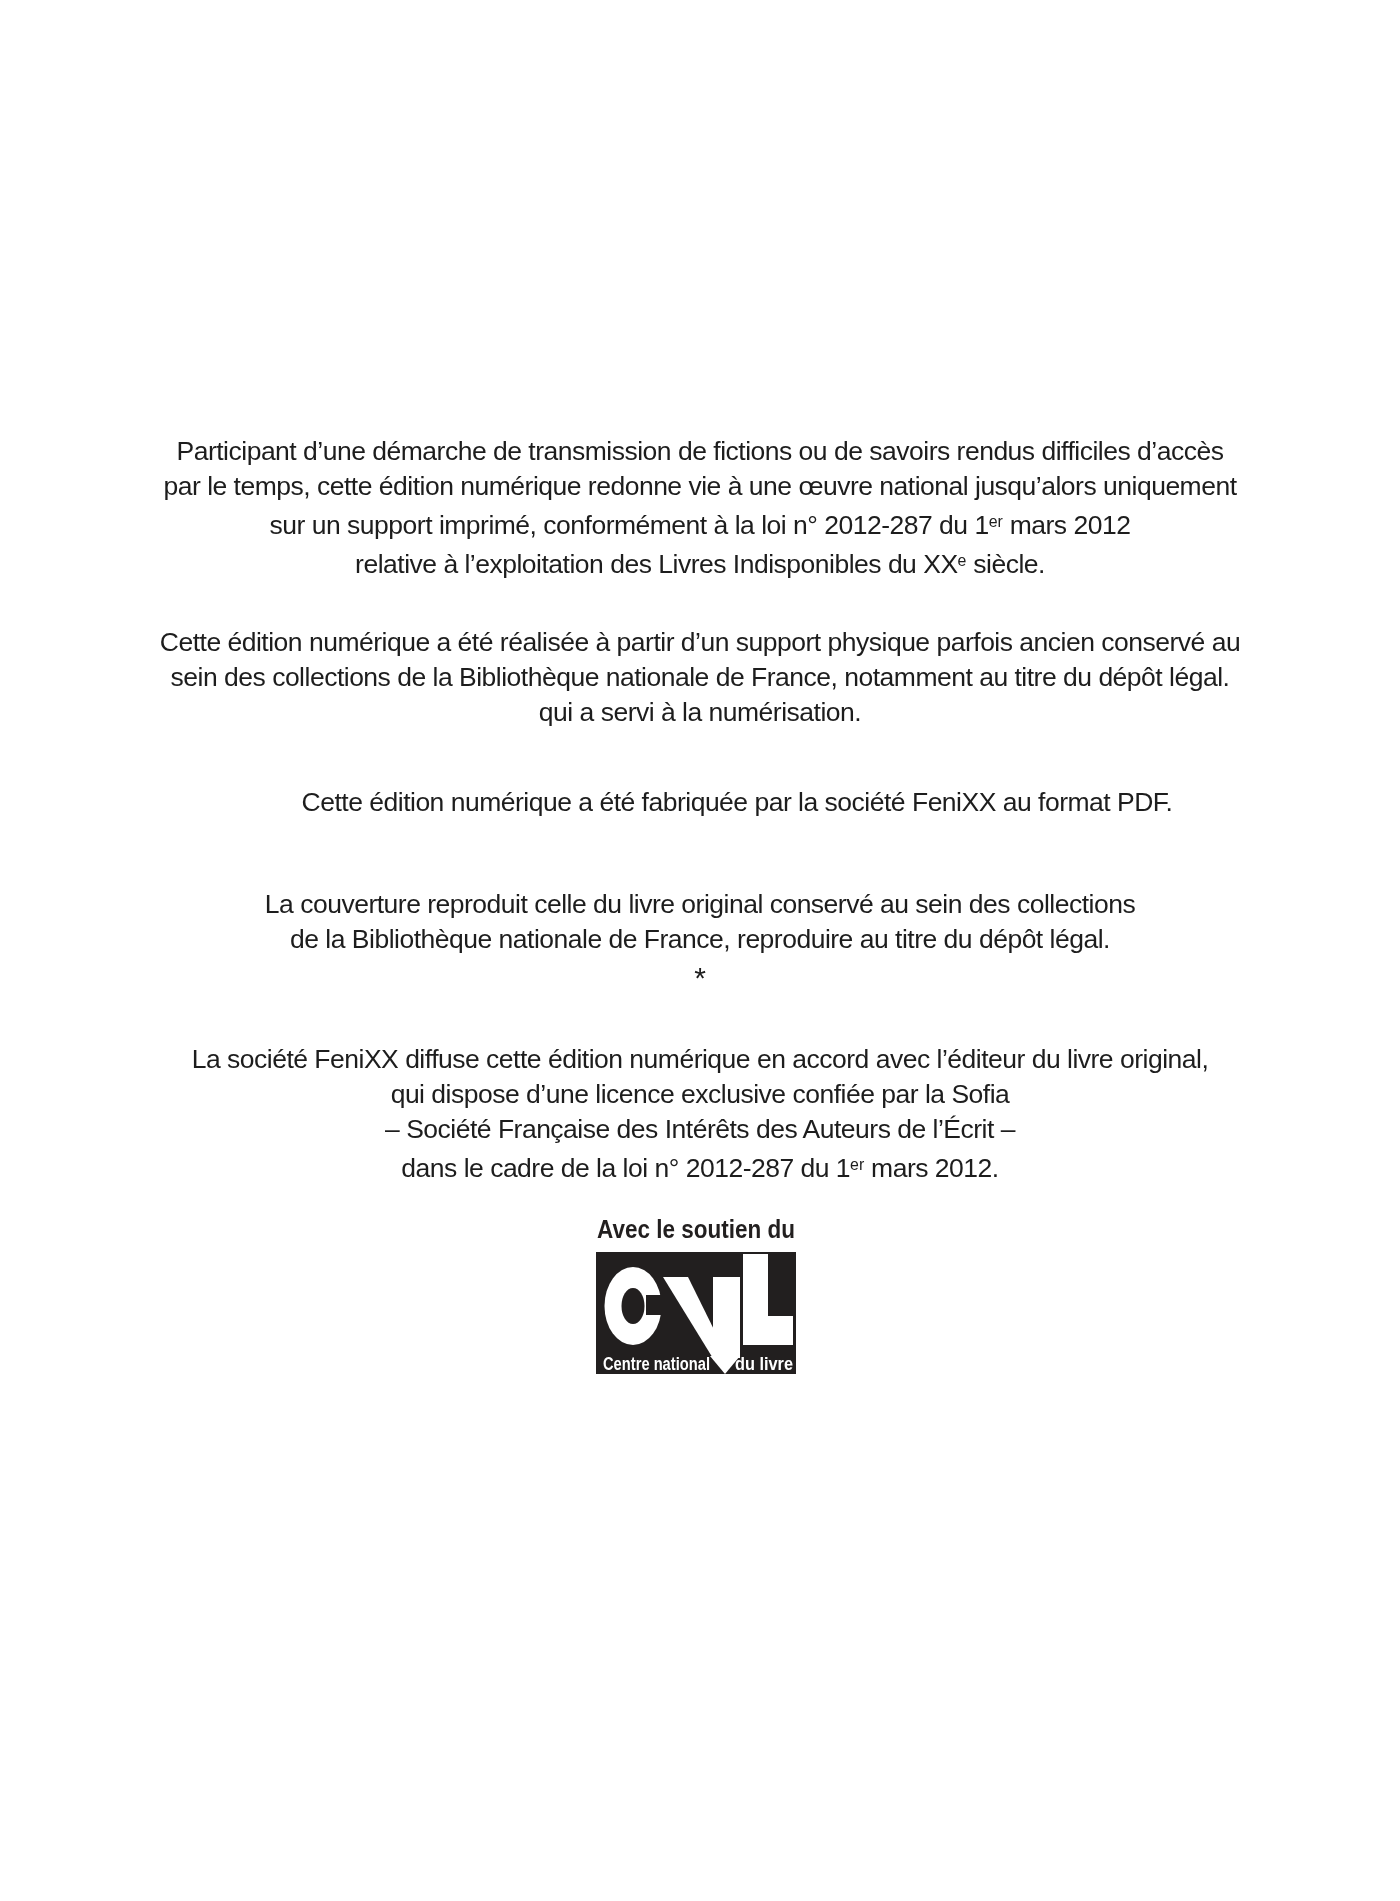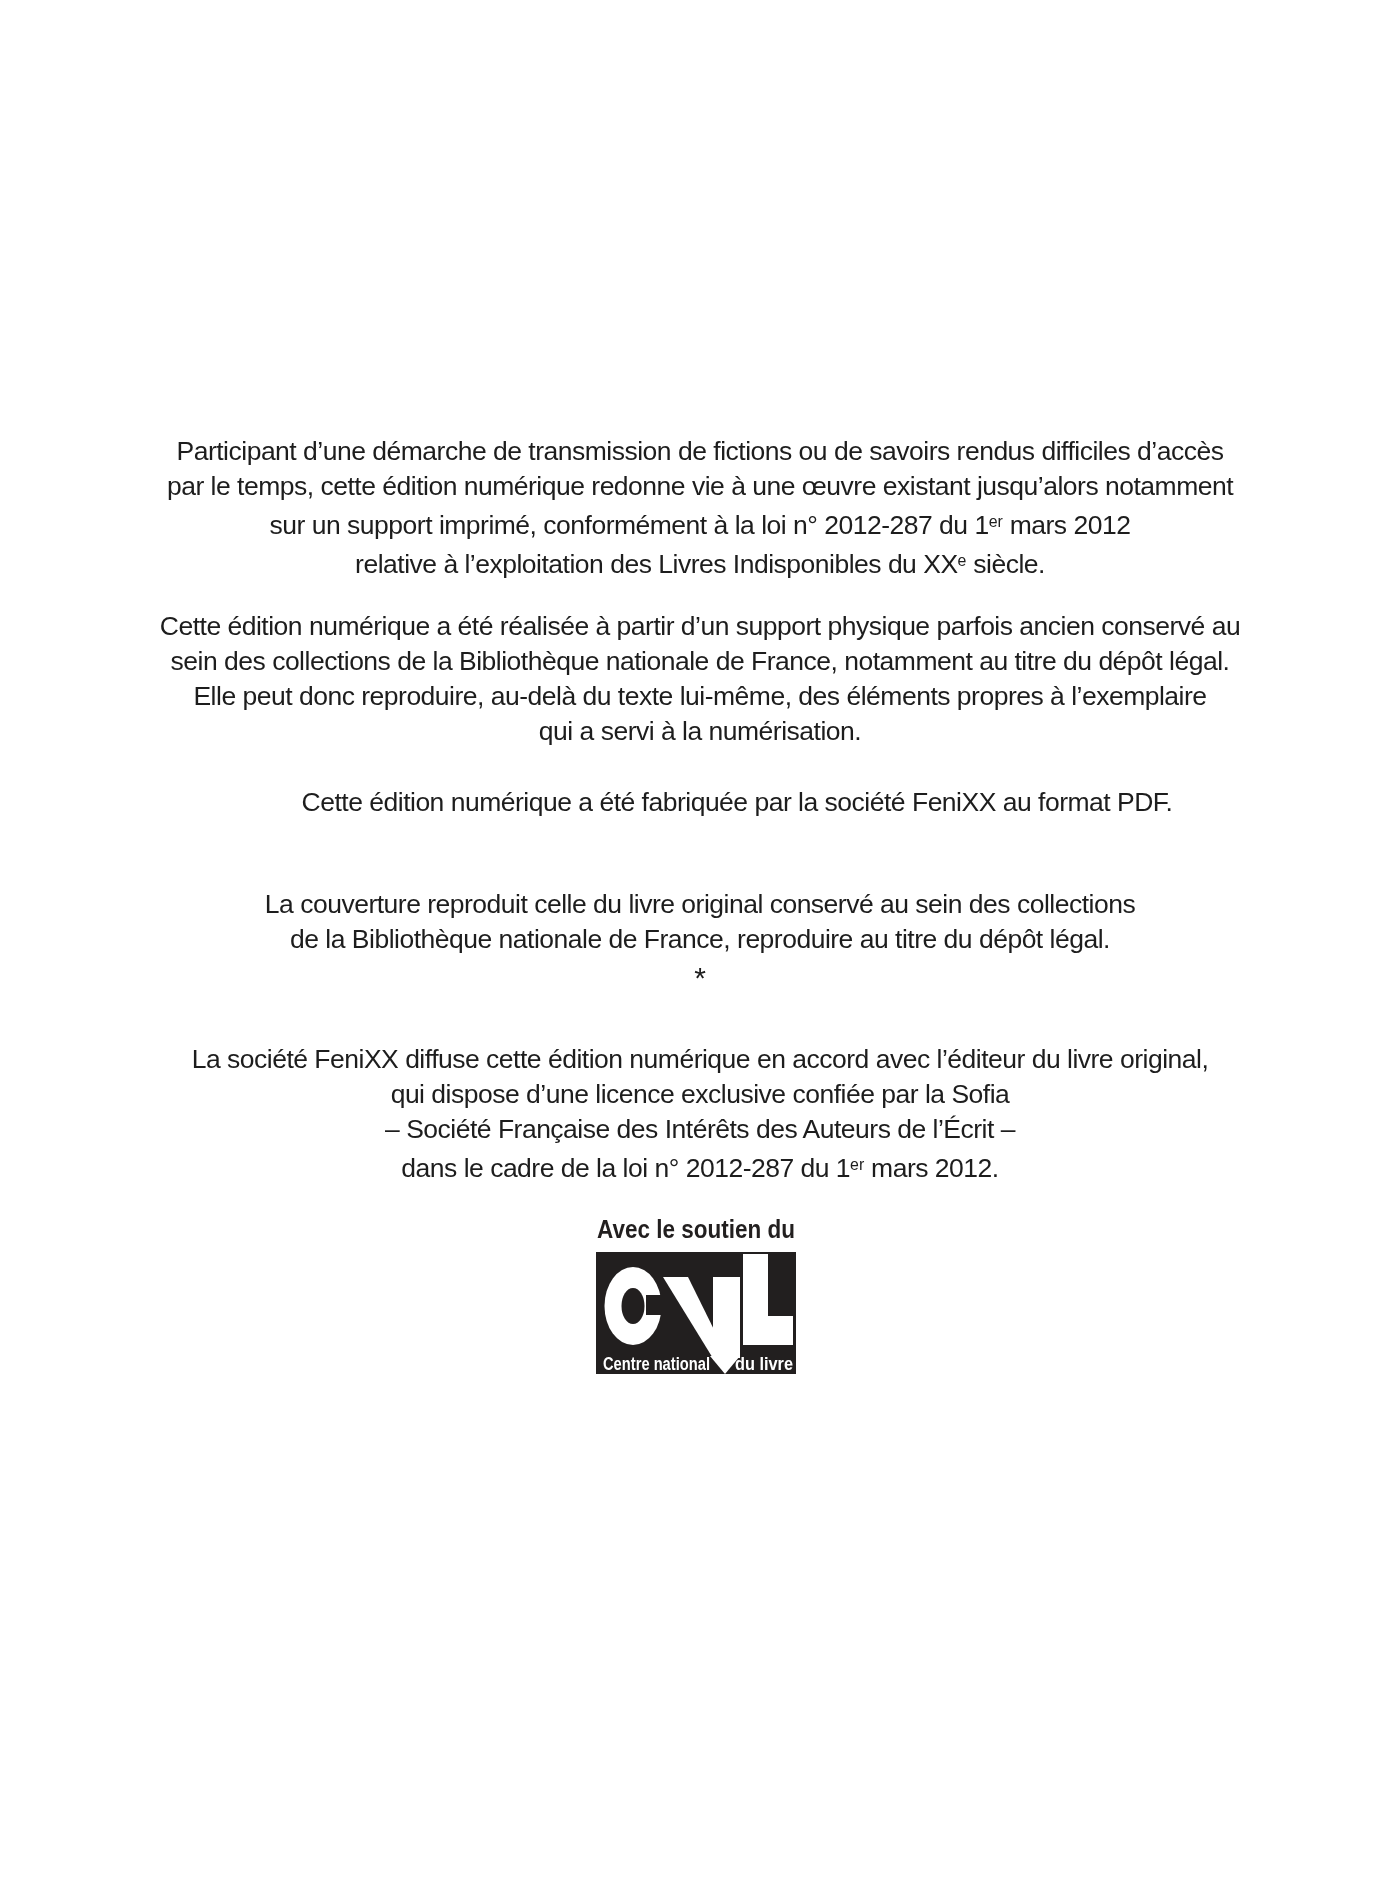--- a/index.html
+++ b/index.html
@@ -26,21 +26,21 @@
     line-height: 35px;
     letter-spacing: -0.5px;
   }
   .line { white-space: nowrap; }
   sup.sup {
     font-size: 0.6em;
     vertical-align: 0.45em;
     letter-spacing: 0;
   }
   #p1 { top: 434px; }
-  #p2 { top: 609px; }
+  #p2 { top: 625px; }
   #p3 { top: 785px; padding-left: 37px; }
   #p4 { top: 887px; }
   #separator { top: 964px; font-size: 30px; line-height: 28px; letter-spacing: 0; }
   #p5 { top: 1042px; }
   .logo-block {
     position: absolute;
     top: 1216px;
     left: 594px;
     width: 204px;
     height: 160px;
@@ -51,29 +51,28 @@
     font-weight: bold;
   }
 </style>
 </head>
 <body>
 
 <div class="page">
 
   <section class="para" id="p1">
     <div class="line">Participant d’une démarche de transmission de fictions ou de savoirs rendus difficiles d’accès</div>
-    <div class="line">par le temps, cette édition numérique redonne vie à une œuvre existant jusqu’alors notamment</div>
+    <div class="line">par le temps, cette édition numérique redonne vie à une œuvre national jusqu’alors uniquement</div>
     <div class="line"><span>sur un support imprimé, conformément à la loi n° 2012-287 du 1</span><sup class="sup">er</sup><span> mars 2012</span></div>
     <div class="line"><span>relative à l’exploitation des Livres Indisponibles du XX</span><sup class="sup">e</sup><span> siècle.</span></div>
   </section>
 
   <section class="para" id="p2">
     <div class="line">Cette édition numérique a été réalisée à partir d’un support physique parfois ancien conservé au</div>
     <div class="line">sein des collections de la Bibliothèque nationale de France, notamment au titre du dépôt légal.</div>
-    <div class="line">Elle peut donc reproduire, au-delà du texte lui-même, des éléments propres à l’exemplaire</div>
     <div class="line">qui a servi à la numérisation.</div>
   </section>
 
   <section class="para" id="p3">
     <div class="line">Cette édition numérique a été fabriquée par la société FeniXX au format PDF.</div>
   </section>
 
   <section class="para" id="p4">
     <div class="line">La couverture reproduit celle du livre original conservé au sein des collections</div>
     <div class="line">de la Bibliothèque nationale de France, reproduire au titre du dépôt légal.</div>

